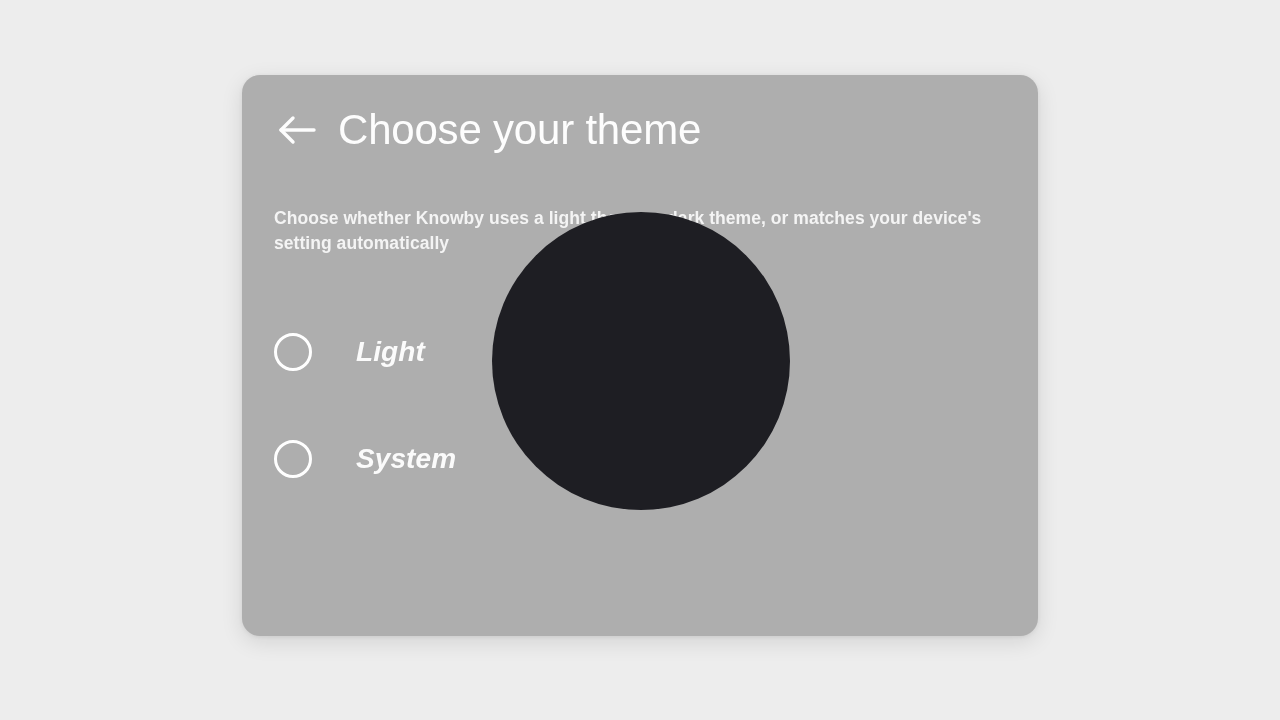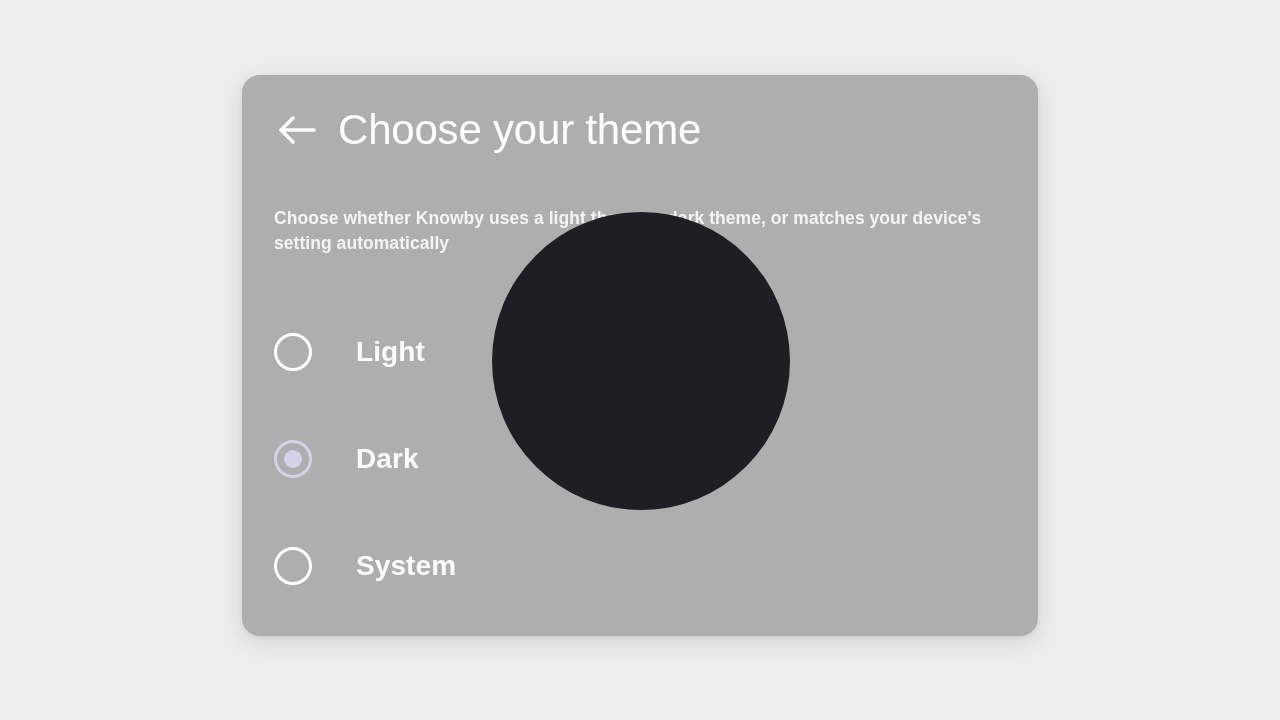--- a/index.html
+++ b/index.html
@@ -86,20 +86,21 @@
     left: 32px;
     top: 250px;
     right: 24px;
   }
   .option-row {
     display: flex;
     align-items: center;
     height: 54px;
     margin-bottom: 53px;
     cursor: pointer;
+    font-style: italic;
   }
   .option-row:last-child { margin-bottom: 0; text-align: center; }
 
   .radio {
     position: relative;
     width: 38px;
     height: 38px;
     flex: 0 0 38px;
     border-radius: 50%;
     box-sizing: border-box;
@@ -162,24 +163,20 @@
 
     <div class="card-description">Choose whether Knowby uses a light theme, a dark theme, or matches your device's setting automatically</div>
 
     <div class="options-list">
 
       <div class="option-row">
         <span class="radio"></span>
         <span class="option-label">Light</span>
       </div>
 
-      <div class="option-row">
-        <span class="radio selected"></span>
-        <span class="option-label">Dark</span>
-      </div>
 
       <div class="option-row">
         <span class="radio"></span>
         <span class="option-label">System</span>
       </div>
 
     </div>
   </div>
 
   <div class="contrast-overlay">

